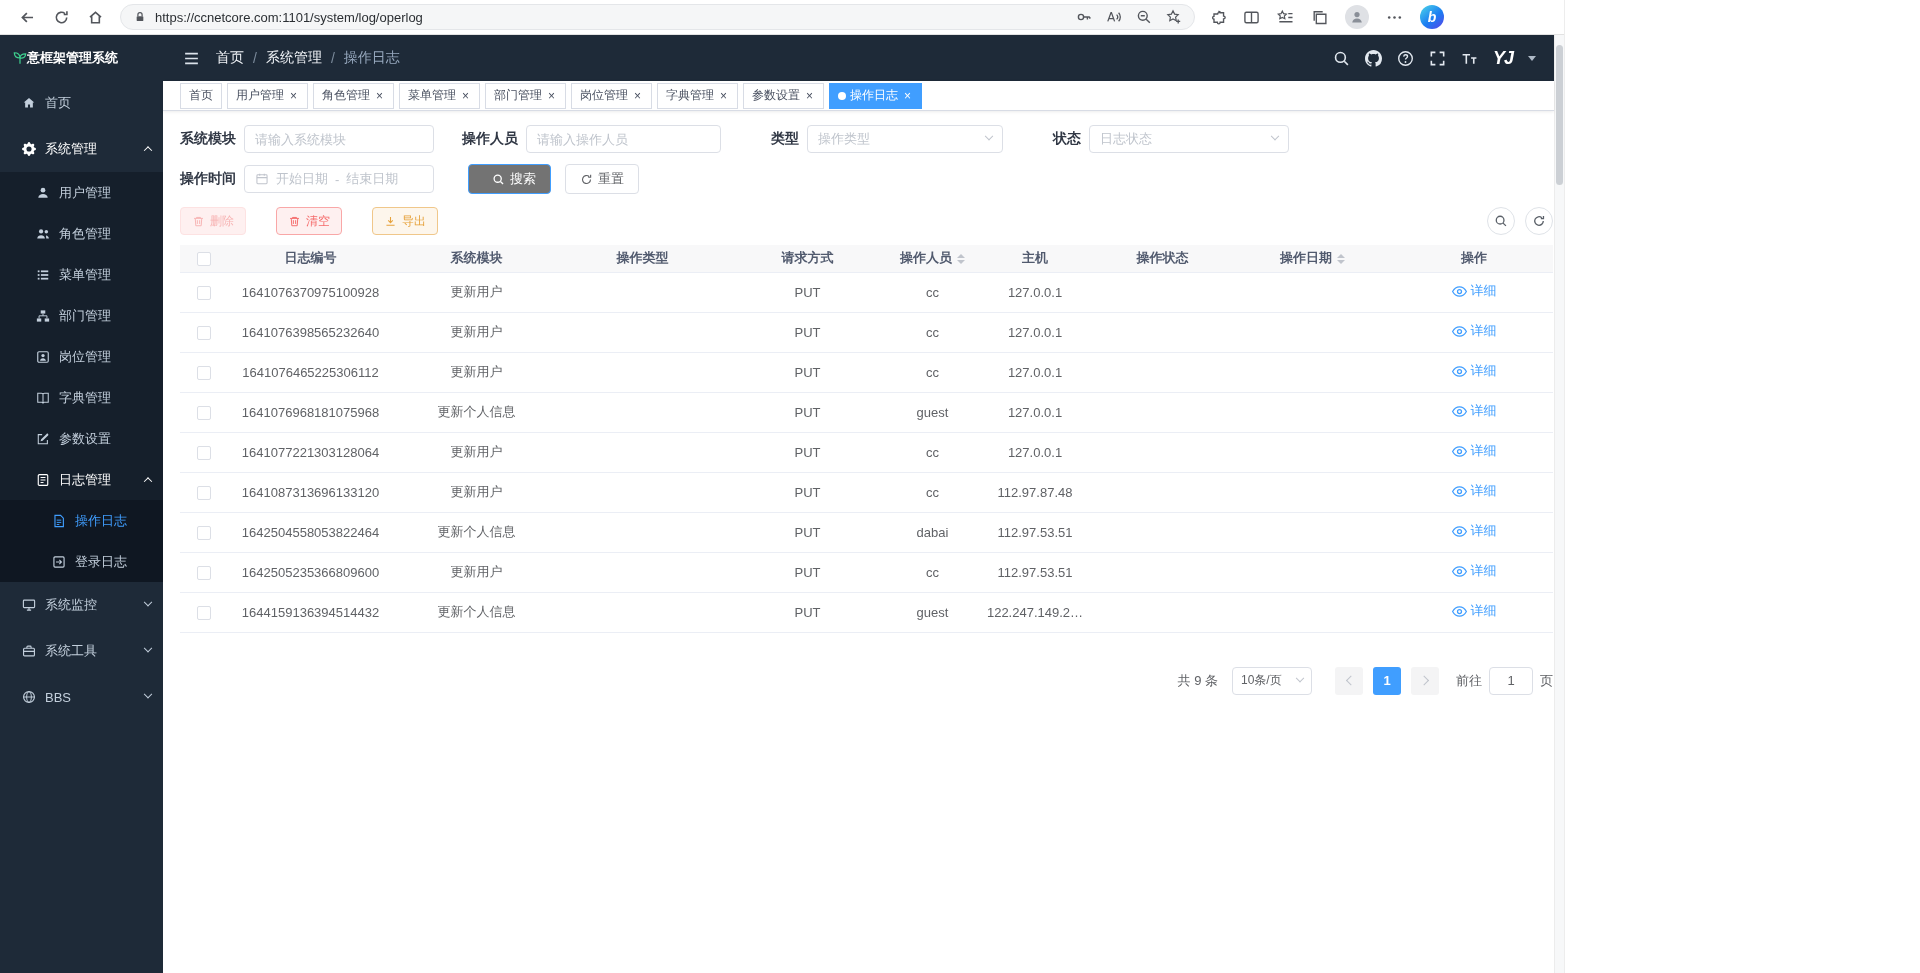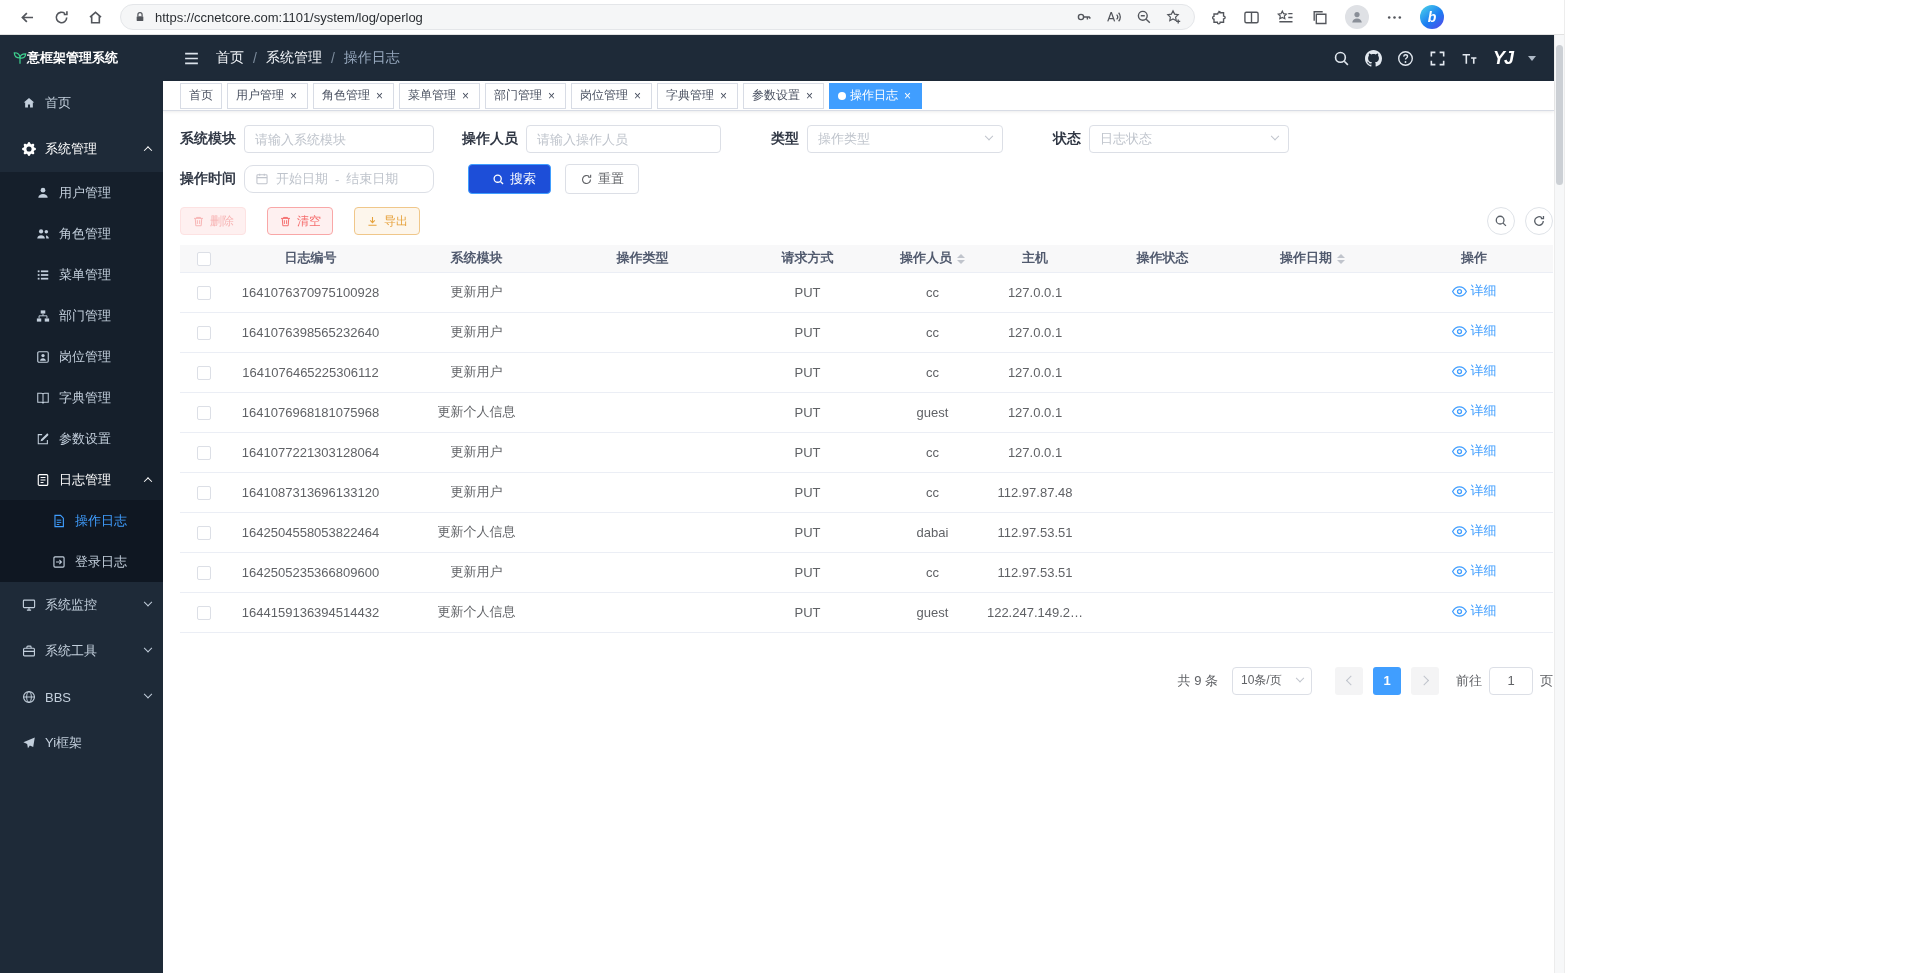--- a/index.html
+++ b/index.html
@@ -83,37 +83,37 @@
   .fi { display:flex; align-items:center; }
   .f-label { font-size:14px; font-weight:700; color:#313845; margin-right:8px; white-space:nowrap; }
   .input, .select, .daterange { height:28px; border:1px solid #dcdfe6; border-radius:4px; background:#fff;
     font-size:13px; color:#606266; display:flex; align-items:center; padding:0 10px; }
   input.input { outline:none; }
   input.input::placeholder { color:#bfc4cc; }
   .select { justify-content:space-between; cursor:pointer; }
   .ph { color:#bfc4cc; }
   .sel-caret { width:6px; height:6px; border-right:1.3px solid #c0c4cc; border-bottom:1.3px solid #c0c4cc;
     transform:rotate(45deg) translate(-2px,-2px); }
-  .daterange { gap:7px; color:#bfc4cc;border-radius:9px; }
+  .daterange { gap:7px; color:#bfc4cc; }
   .daterange svg { width:14px; height:14px; color:#c0c4cc; }
   .w190{width:190px}.w195{width:195px}.w196{width:196px}.w200{width:200px}
   .ml28{margin-left:28px}.ml50{margin-left:50px}.ml34{margin-left:34px}.ml14{margin-left:14px}
 
   .btn { height:30px; display:inline-flex; align-items:center; gap:5px; padding:0 14px; border-radius:4px;
     font-size:13px; cursor:pointer; border:1px solid transparent; background:#fff; }
   .btn svg { width:13px; height:13px; }
-  .btn-primary { background:#1d4ed8; border-color:#409eff; color:#fff;padding-left:23px; }
+  .btn-primary { background:#737373; border-color:#409eff; color:#fff;padding-left:23px; }
   .btn-plain { border-color:#dcdfe6; color:#606266; }
   .btn-sm { height:28px; padding:0 11px; font-size:12px; }
   .btn-danger-dis { background:#fef0f0; border-color:#fde2e2; color:#f7b4b4; cursor:not-allowed; }
   .btn-danger { background:#fef0f0; border-color:#f9a7a7; color:#f56c6c; }
   .btn-warning { background:#fdf6ec; border-color:#f0c78a; color:#e6a23c; }
 
   .toolbar { display:flex; align-items:center; margin:13px 0 10px; width:1373px; }
-  .toolbar .btn + .btn { margin-left:21px; }
+  .toolbar .btn + .btn { margin-left:30px; }
   .tool-right { margin-left:auto; display:flex; gap:10px; }
   .circle-btn { width:28px; height:28px; border-radius:50%; border:1px solid #dfe3e8; background:#fff;
     display:flex; align-items:center; justify-content:center; color:#5a6068; cursor:pointer; }
   .circle-btn svg { width:14px; height:14px; }
 
   table { border-collapse:collapse; table-layout:fixed; width:1373px; }
   th { background:#f8f8f9; height:27px; font-size:13px; font-weight:700; color:#515a6e; text-align:center;
     border-bottom:1px solid #ebeef5; white-space:nowrap; padding:0 4px; }
   td { height:40px; font-size:13px; color:#606266; text-align:center; border-bottom:1px solid #ebeef5;
     white-space:nowrap; overflow:hidden; text-overflow:ellipsis; padding:0 4px; }
@@ -344,26 +344,20 @@
           <span class="chev down"></span>
         </div>
         <div class="nav-item">
           <svg class="si" viewBox="0 0 16 16" fill="none" stroke="currentColor">
               <circle cx="8" cy="8" r="6.2" stroke-width="1.3"></circle>
               <ellipse cx="8" cy="8" rx="2.7" ry="6.2" stroke-width="1.1"></ellipse>
               <path d="M1.8 8h12.4" stroke-width="1.1"></path>
             </svg>
           <span class="nv-label">BBS</span>
           <span class="chev down"></span>
-        </div>
-        <div class="nav-item">
-          <svg class="si" viewBox="0 0 16 16" fill="currentColor">
-              <path d="M14.6 1.8 1.6 7.2l4.3 1.9.9 4.9 2.2-3.2 3.8 1.8z"></path>
-            </svg>
-          <span class="nv-label">Yi框架</span>
         </div>
       </nav>
     </aside>
 
     <div class="main">
 
       <header class="topbar">
         <span class="hamburger">
           <svg viewBox="0 0 16 16" fill="none" stroke="currentColor" stroke-width="1.6">
               <path d="M2 3.5h12M2 8h12M2 12.5h12"></path>

